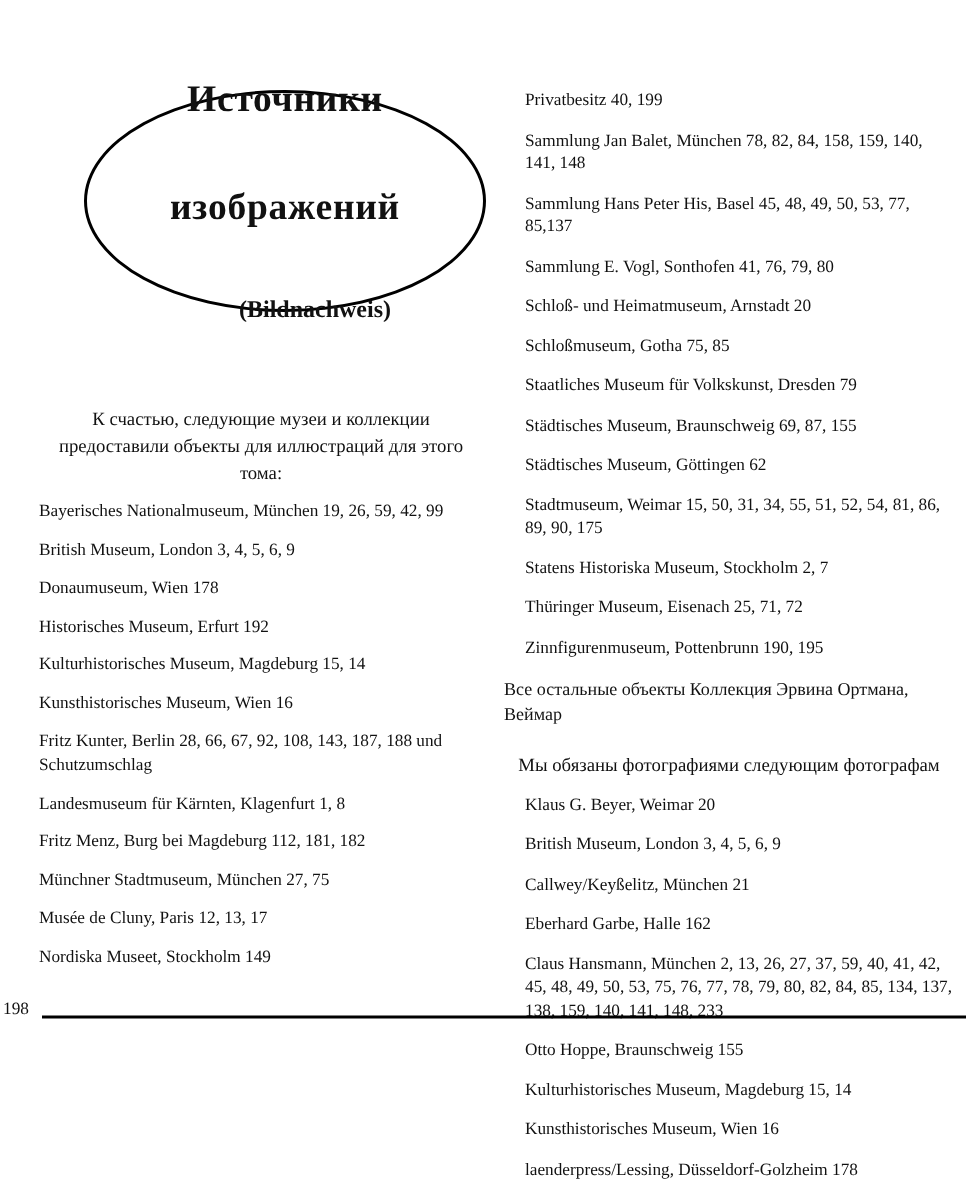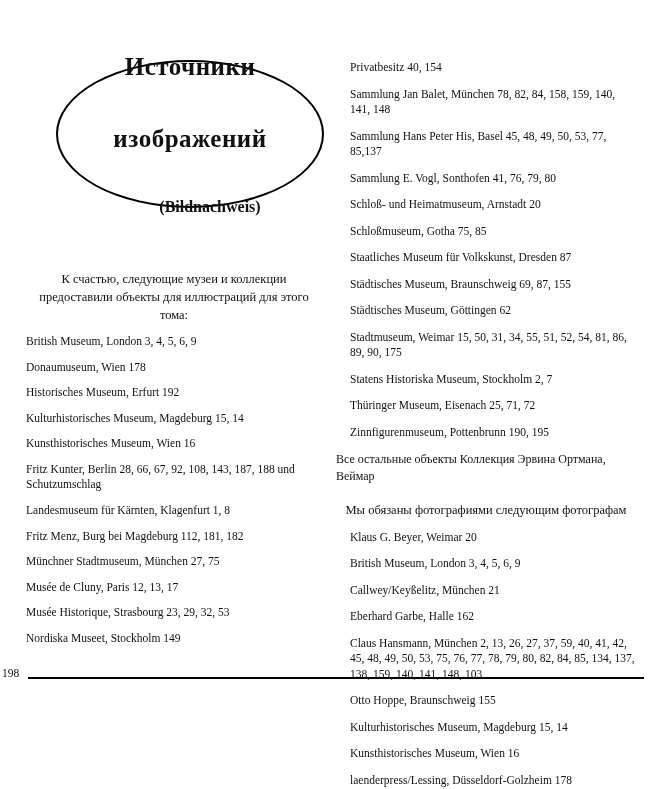--- a/index.html
+++ b/index.html
@@ -135,58 +135,58 @@
 <div class="page">
 
   <div class="title-oval">
     <div class="title-line1">Источники</div>
     <div class="title-line2">изображений</div>
     <div class="title-sub">(Bildnachweis)</div>
   </div>
 
   <div class="col-left">
     <div class="intro">К счастью, следующие музеи и коллекции предоставили объекты для иллюстраций для этого тома:</div>
+    <div class="entry">Bayerisches Nationalmuseum, München 19, 26, 59, 42, 99</div>
     <div class="entry">British Museum, London 3, 4, 5, 6, 9</div>
     <div class="entry">Donaumuseum, Wien 178</div>
     <div class="entry">Historisches Museum, Erfurt 192</div>
     <div class="entry">Kulturhistorisches Museum, Magdeburg 15, 14</div>
     <div class="entry">Kunsthistorisches Museum, Wien 16</div>
     <div class="entry">Fritz Kunter, Berlin 28, 66, 67, 92, 108, 143, 187, 188 und Schutzumschlag</div>
     <div class="entry">Landesmuseum für Kärnten, Klagenfurt 1, 8</div>
     <div class="entry">Fritz Menz, Burg bei Magdeburg 112, 181, 182</div>
     <div class="entry">Münchner Stadtmuseum, München 27, 75</div>
     <div class="entry">Musée de Cluny, Paris 12, 13, 17</div>
-    <div class="entry">Musée Historique, Strasbourg 23, 29, 32, 53</div>
     <div class="entry">Nordiska Museet, Stockholm 149</div>
   </div>
 
   <div class="col-right">
-    <div class="entry">Privatbesitz 40, 154</div>
+    <div class="entry">Privatbesitz 40, 199</div>
     <div class="entry">Sammlung Jan Balet, München 78, 82, 84, 158, 159, 140, 141, 148</div>
     <div class="entry">Sammlung Hans Peter His, Basel 45, 48, 49, 50, 53, 77, 85,137</div>
     <div class="entry">Sammlung E. Vogl, Sonthofen 41, 76, 79, 80</div>
     <div class="entry">Schloß- und Heimatmuseum, Arnstadt 20</div>
     <div class="entry">Schloßmuseum, Gotha 75, 85</div>
-    <div class="entry">Staatliches Museum für Volkskunst, Dresden 87</div>
+    <div class="entry">Staatliches Museum für Volkskunst, Dresden 79</div>
     <div class="entry">Städtisches Museum, Braunschweig 69, 87, 155</div>
     <div class="entry">Städtisches Museum, Göttingen 62</div>
     <div class="entry">Stadtmuseum, Weimar 15, 50, 31, 34, 55, 51, 52, 54, 81, 86, 89, 90, 175</div>
     <div class="entry">Statens Historiska Museum, Stockholm 2, 7</div>
     <div class="entry">Thüringer Museum, Eisenach 25, 71, 72</div>
     <div class="entry">Zinnfigurenmuseum, Pottenbrunn 190, 195</div>
 
     <div class="section-note">Все остальные объекты Коллекция Эрвина Ортмана, Веймар</div>
 
     <div class="section-head">Мы обязаны фотографиями следующим фотографам</div>
 
     <div class="entry">Klaus G. Beyer, Weimar 20</div>
     <div class="entry">British Museum, London 3, 4, 5, 6, 9</div>
     <div class="entry">Callwey/Keyßelitz, München 21</div>
     <div class="entry">Eberhard Garbe, Halle 162</div>
-    <div class="entry">Claus Hansmann, München 2, 13, 26, 27, 37, 59, 40, 41, 42, 45, 48, 49, 50, 53, 75, 76, 77, 78, 79, 80, 82, 84, 85, 134, 137, 138, 159, 140, 141, 148, 103</div>
+    <div class="entry">Claus Hansmann, München 2, 13, 26, 27, 37, 59, 40, 41, 42, 45, 48, 49, 50, 53, 75, 76, 77, 78, 79, 80, 82, 84, 85, 134, 137, 138, 159, 140, 141, 148, 233</div>
     <div class="entry">Otto Hoppe, Braunschweig 155</div>
     <div class="entry">Kulturhistorisches Museum, Magdeburg 15, 14</div>
     <div class="entry">Kunsthistorisches Museum, Wien 16</div>
     <div class="entry">laenderpress/Lessing, Düsseldorf-Golzheim 178</div>
   </div>
 
   <div class="footer">
     <div class="page-number">198</div>
     <div class="rule"></div>
   </div>

